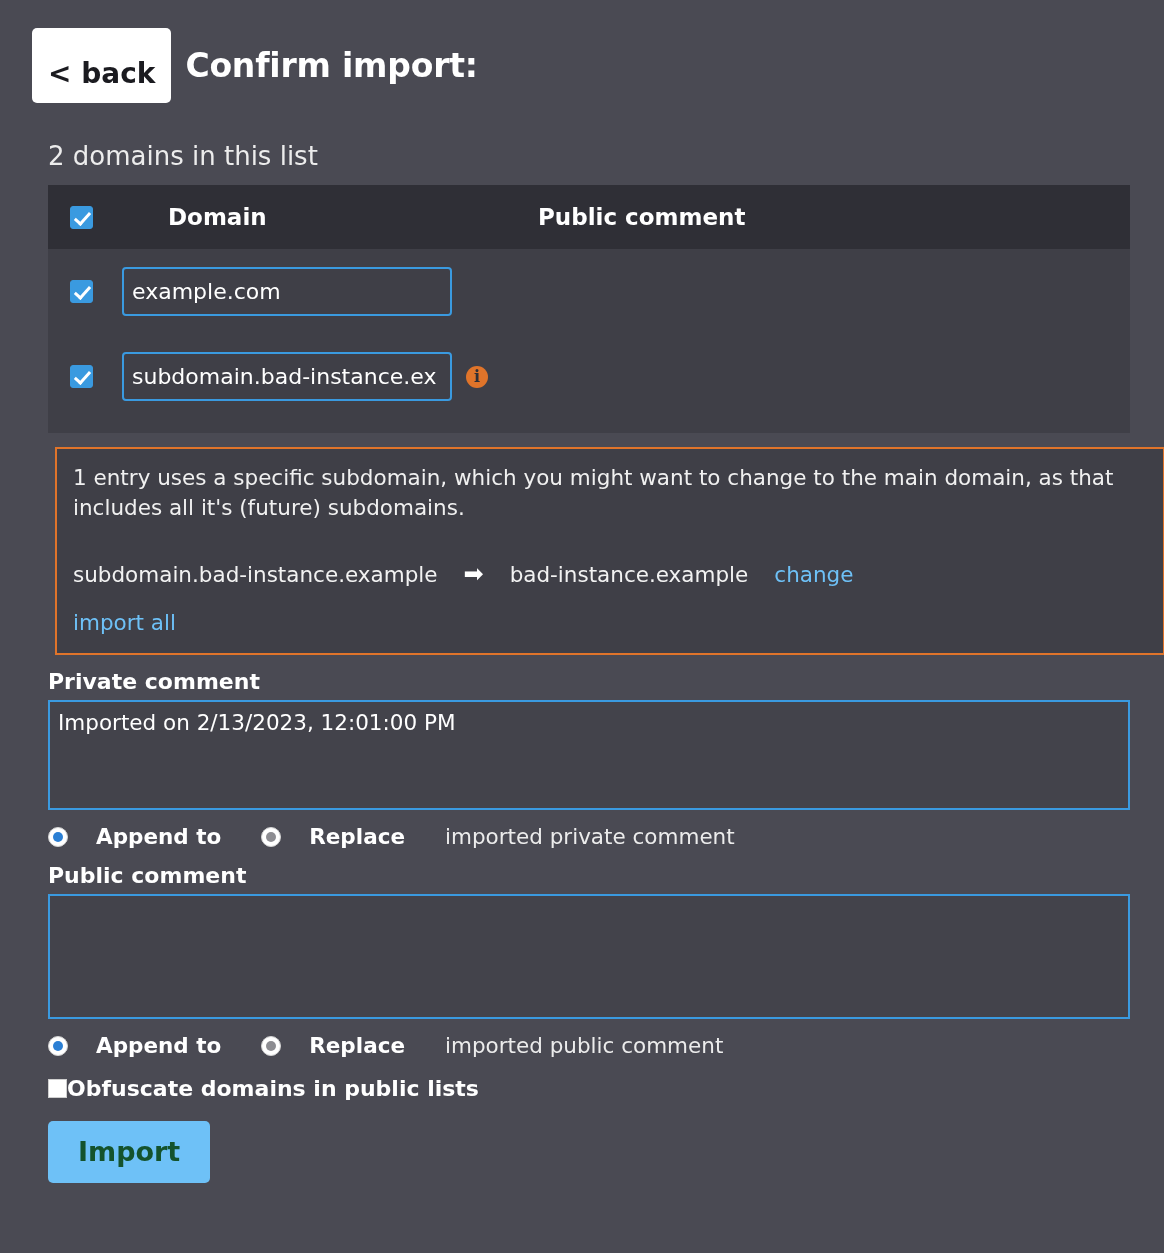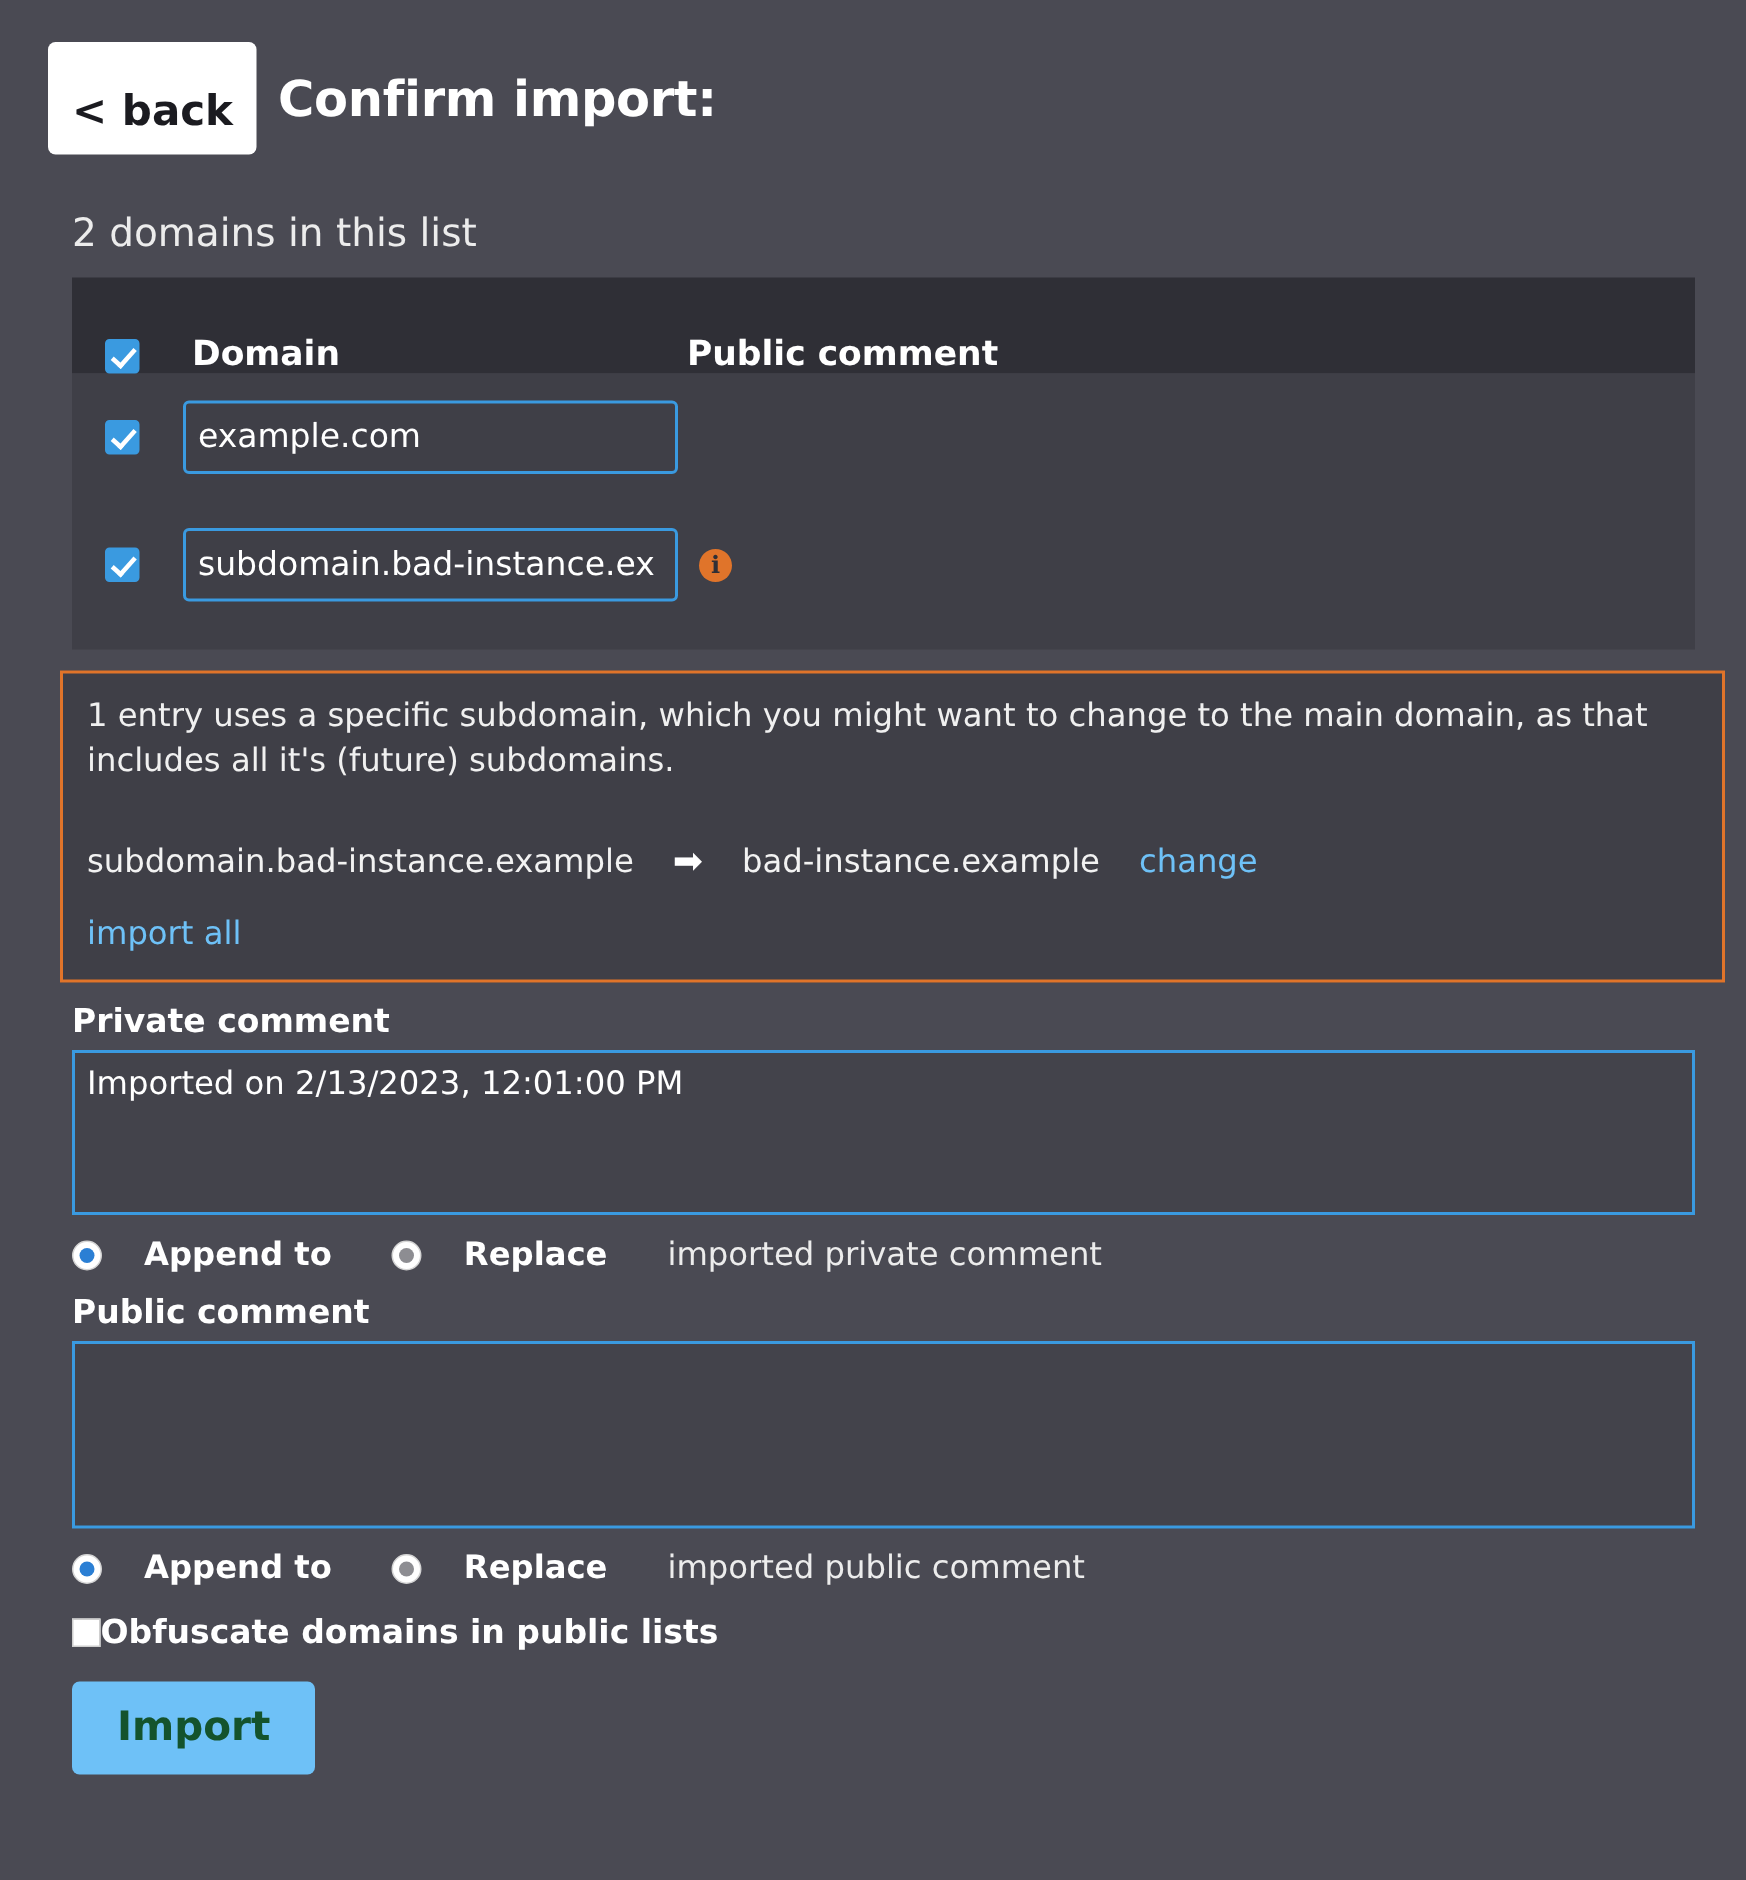--- a/index.html
+++ b/index.html
@@ -55,24 +55,25 @@
 
   
   .table {
     margin-left: 16px;
     width: 1082px;
     box-sizing: border-box;
   }
   .table-head {
     background: #2f2f36;
     display: flex;
-    align-items: flex-end;
+    align-items: center;
     height: 64px;
     padding: 0 0 0 22px;
     box-sizing: border-box;
+    gap: 40px;
   }
   .table-body {
     background: #3f3f47;
     padding: 0 0 14px 22px;
     box-sizing: border-box;
   }
   .th-domain {
     font-weight: bold;
     font-size: 23px;
     color: #ffffff;
@@ -136,21 +137,21 @@
     font-family: "DejaVu Serif", serif;
     display: inline-flex;
     align-items: center;
     justify-content: center;
     line-height: 1;
     flex: 0 0 auto;
   }
 
   
   .warn-box {
-    margin-left: 8px;
+    margin-left: 23px;
     margin-top: 14px;
     width: 1110px;
     box-sizing: border-box;
     border: 2px solid #e0742a;
     background: #3f3f47;
     padding: 14px 16px 18px 16px;
   }
   .warn-text {
     font-size: 21.5px;
     line-height: 1.38;

